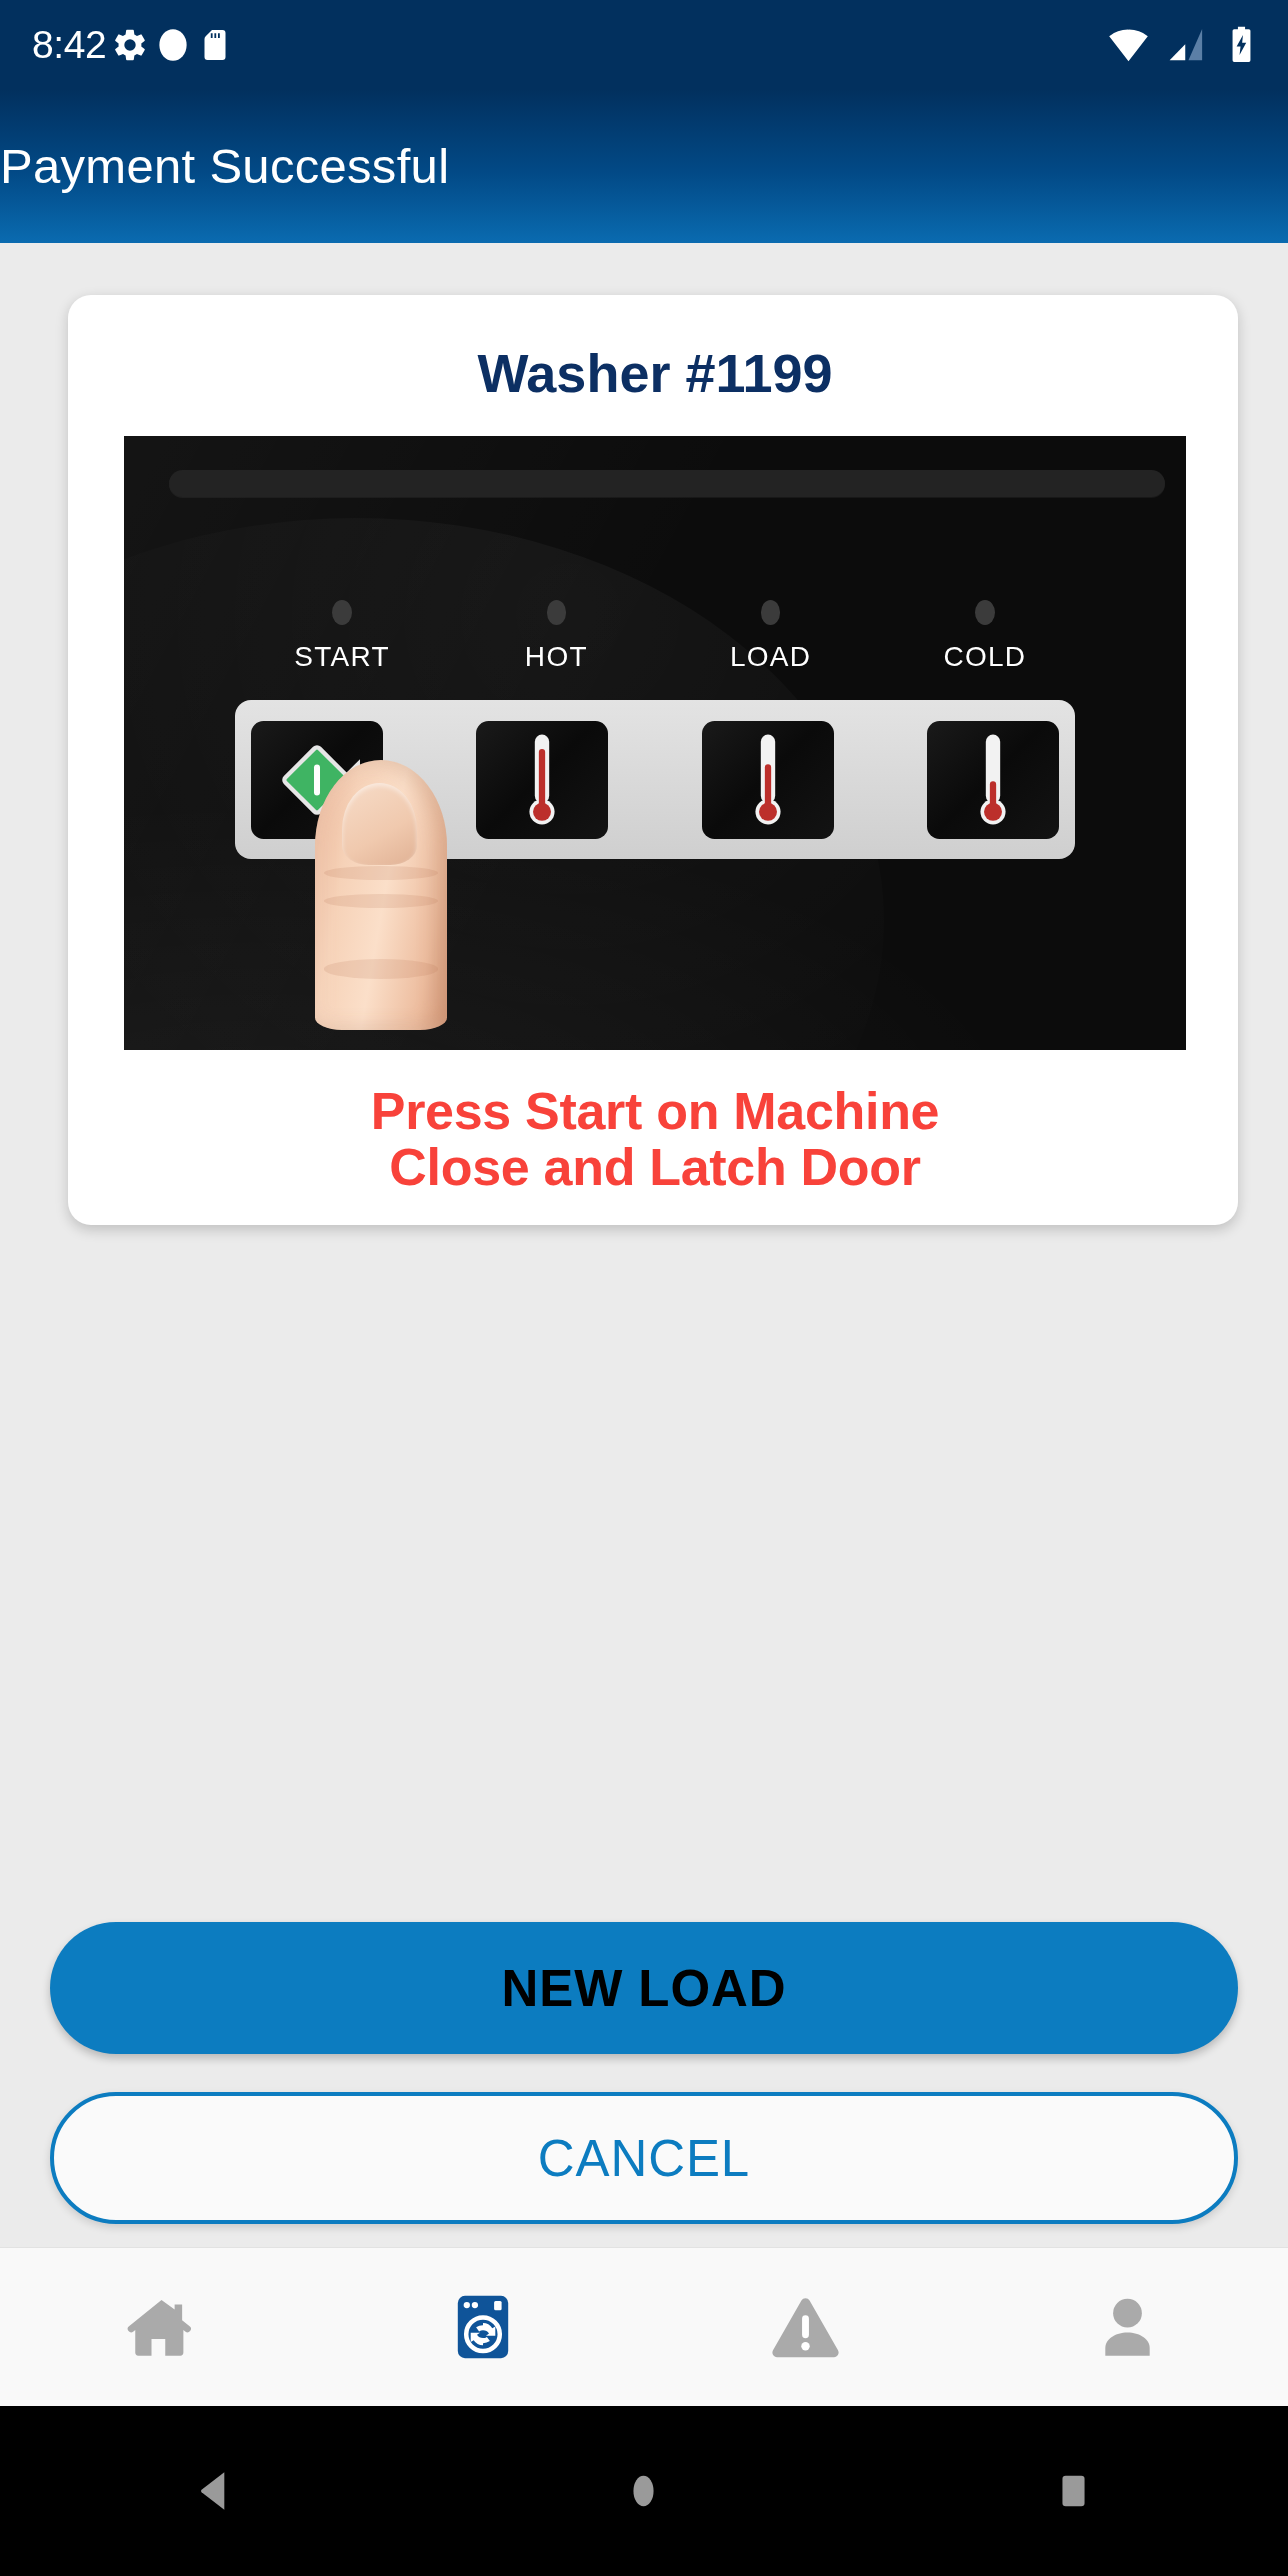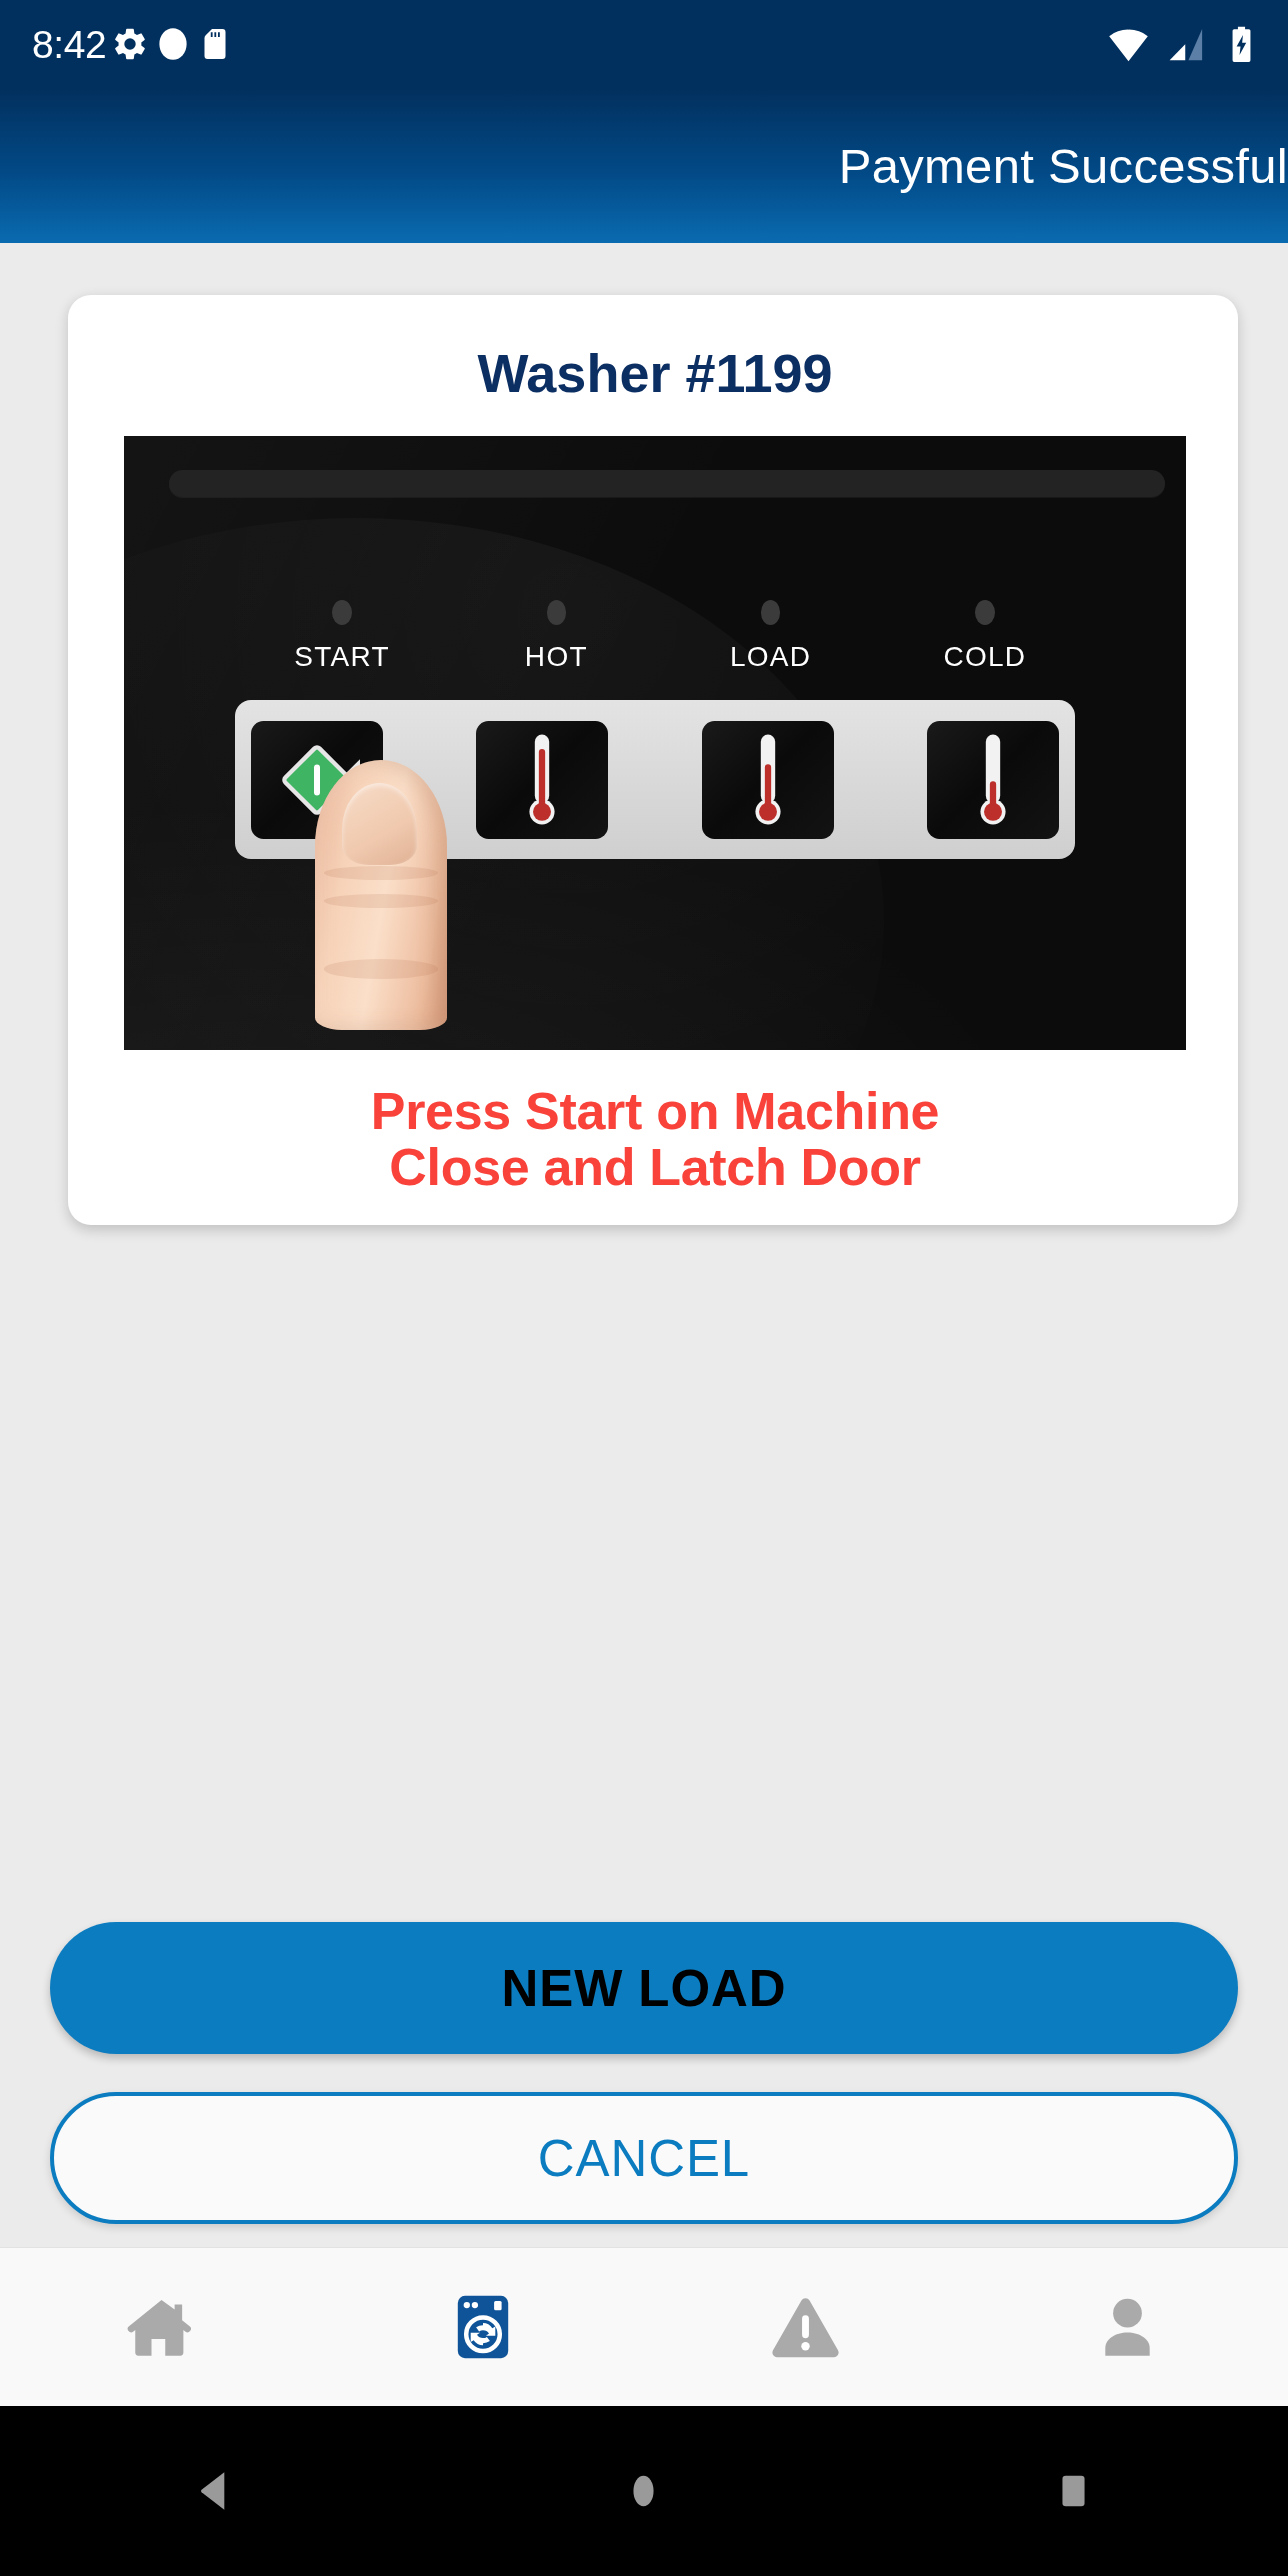--- a/index.html
+++ b/index.html
@@ -18,33 +18,33 @@
 
   
   .statusbar {
     height:89px;
     background:#02305e;
     display:flex; align-items:center;
     padding:0 32px;
     flex:0 0 auto;
     position:relative; z-index:5;
   }
-  .sb-left { display:flex; align-items:flex-start; gap:5px; }
+  .sb-left { display:flex; align-items:center; gap:5px; }
   .sb-clock {
     color:#ffffff; font-size:39px; font-weight:400;
     letter-spacing:-0.4px; line-height:1;
   }
   .sb-right { margin-left:auto; display:flex; align-items:center; gap:19.7px; }
   .sb-ic { display:block; }
 
   
   .appbar {
     height:154px;
     background:linear-gradient(180deg,#02305e 0%,#024a87 55%,#0a6bb0 100%);
-    display:flex; align-items:center; justify-content:flex-end;
+    display:flex; align-items:center; justify-content:flex-start;
     flex:0 0 auto;
   }
   .appbar-title {
     color:#ffffff; font-size:49px; font-weight:400;
     letter-spacing:0.3px;
   }
 
   
   .content {
     flex:1 1 auto;

